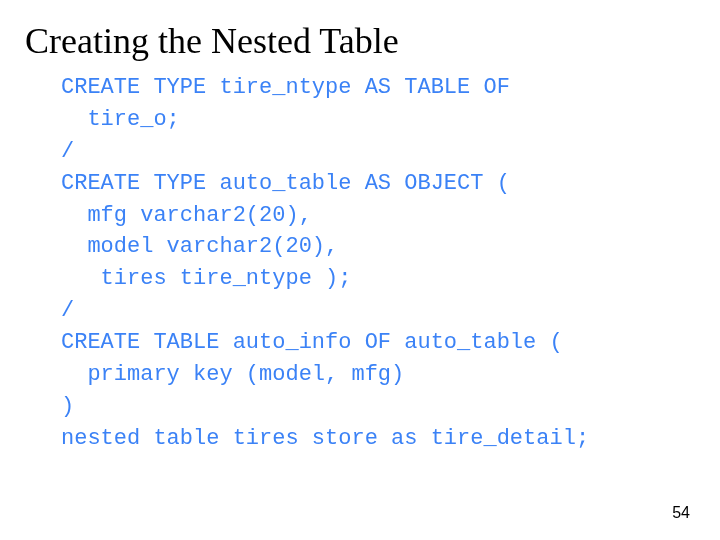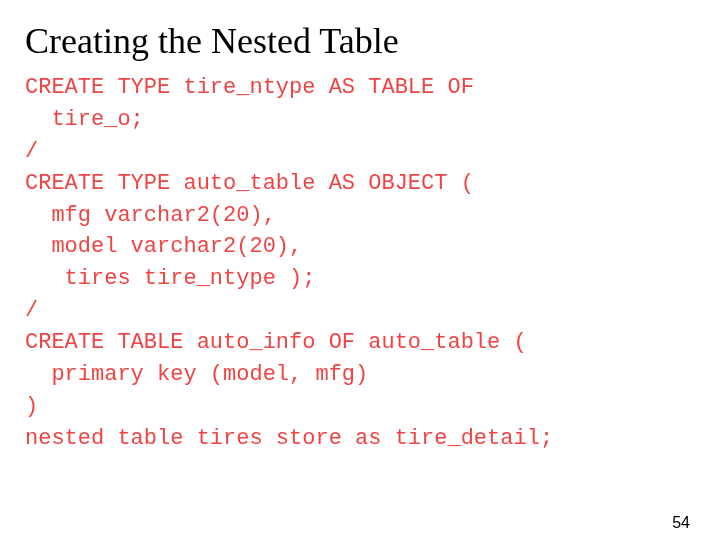--- a/index.html
+++ b/index.html
@@ -19,26 +19,27 @@
       font-size: 36px;
       font-weight: normal;
       text-align: left;
       margin-bottom: 10px;
       color: #000;
     }
     .code-block {
       font-family: "Courier New", Courier, monospace;
       font-size: 22px;
       line-height: 1.45;
-      color: #ef4444;
+      color: #3b82f6;
       white-space: pre;
+      margin-left: 36px;
     }
     .page-number {
       position: absolute;
-      bottom: 8px;
+      bottom: 18px;
       right: 30px;
       font-family: Arial, Helvetica, sans-serif;
       font-size: 16px;
       color: #000;
     }
   </style>
 </head>
 <body>
 
 <h1 class="title">Creating the Nested Table</h1>

